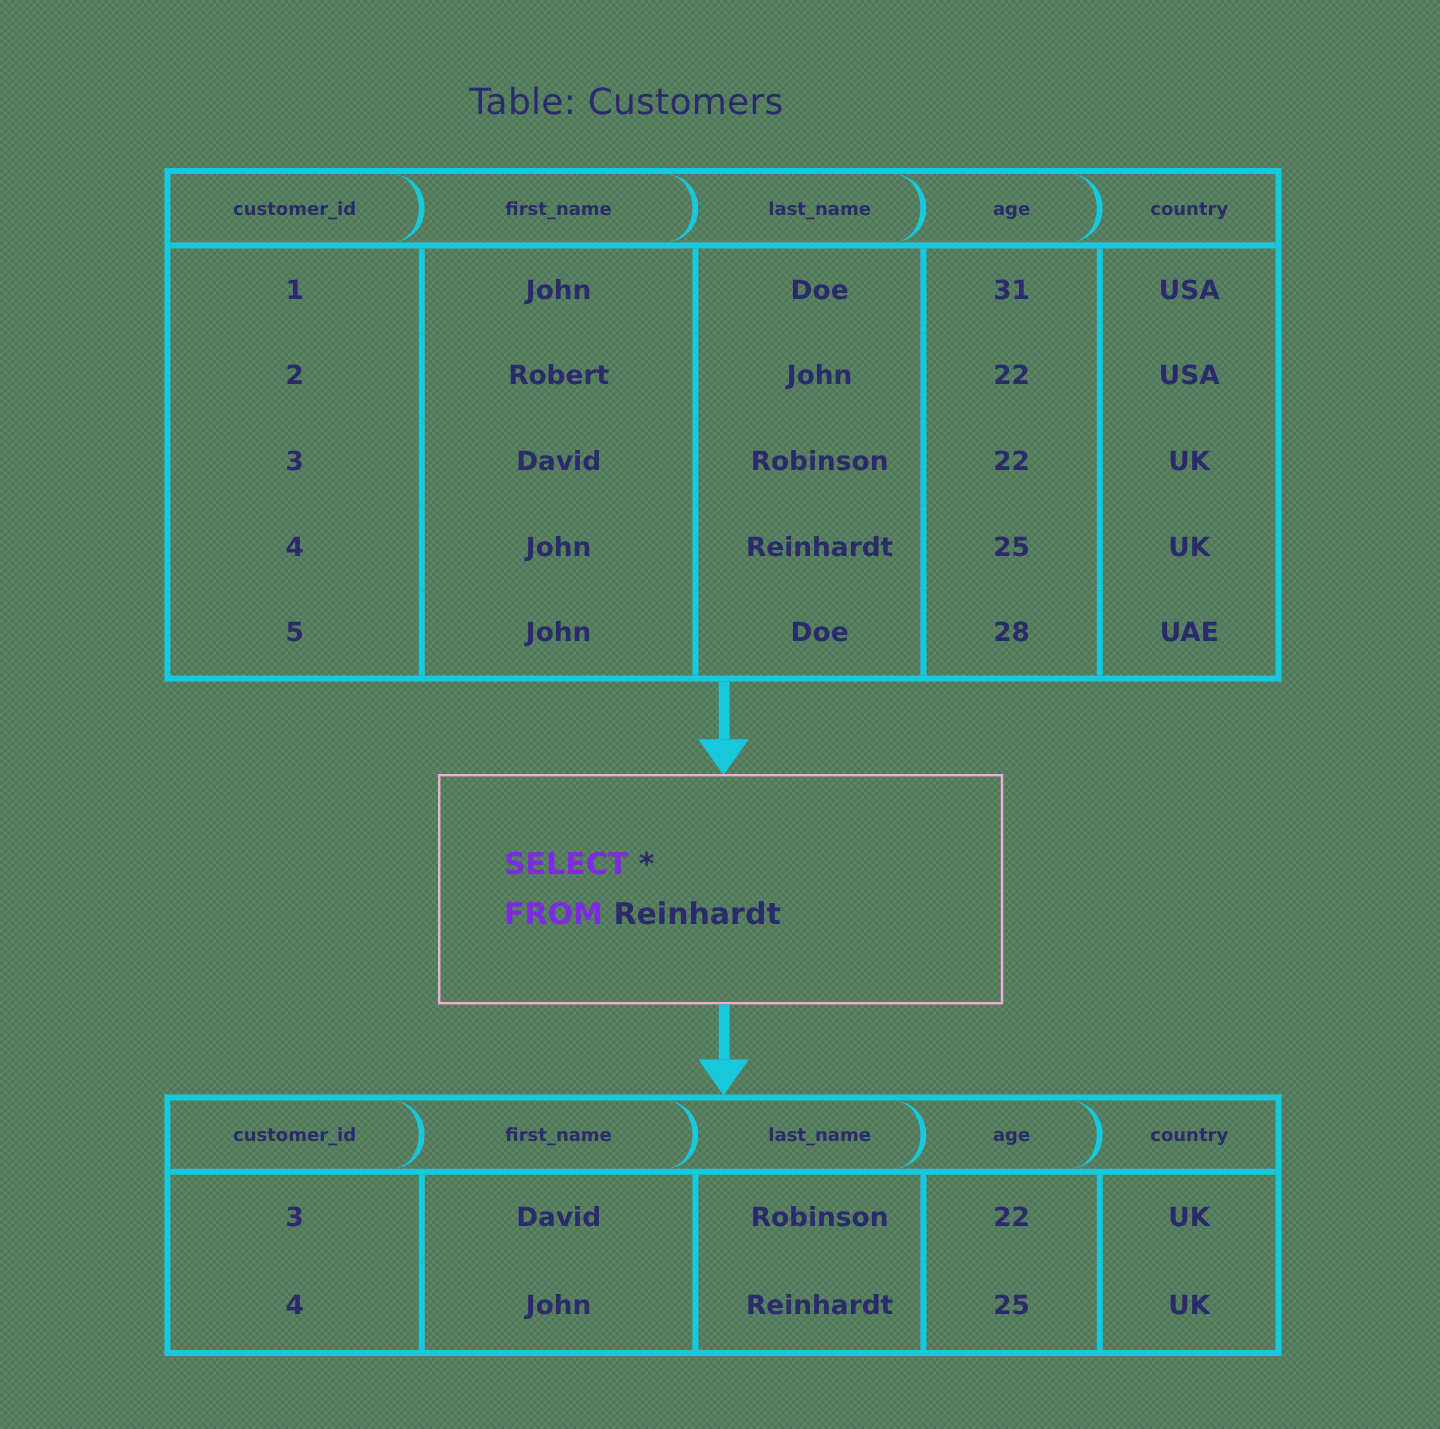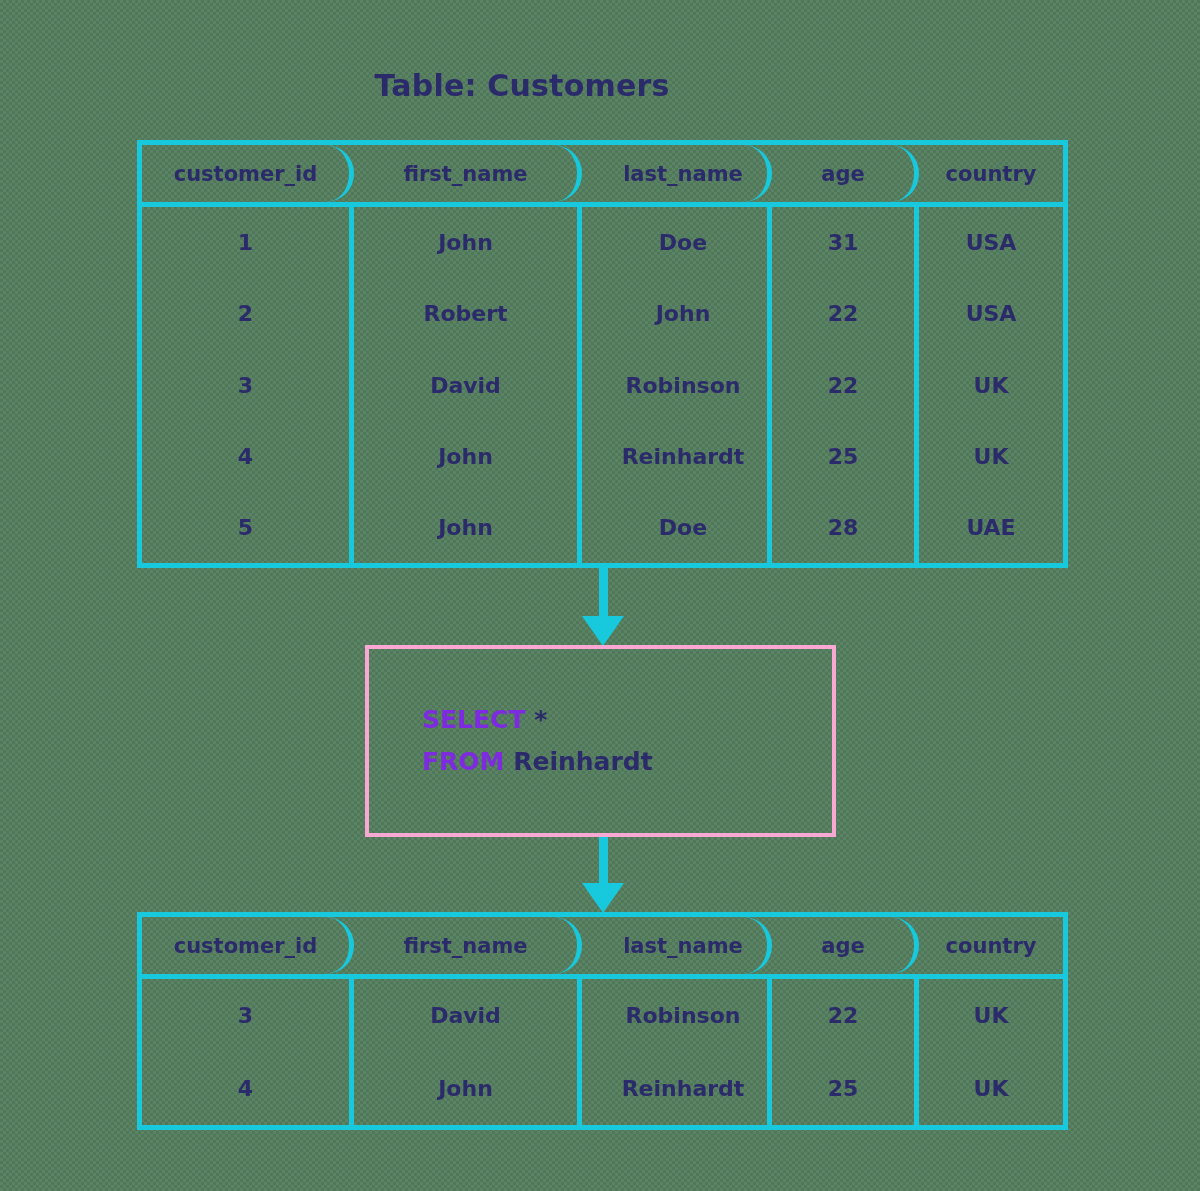--- a/index.html
+++ b/index.html
@@ -29,21 +29,21 @@
   }
 
   
   .diagram-title {
     position: absolute;
     left: 0;
     top: 68px;
     width: 1044px;
     text-align: center;
     font-size: 30px;
-    font-weight: bold;
+    font-weight: normal;
     letter-spacing: 0.2px;
     color: #2b2b6b;
   }
 
   
   .data-table {
     position: absolute;
     border: 5px solid #18c8dc;
     display: flex;
     flex-direction: column;
@@ -83,21 +83,21 @@
   }
   .cell:last-child { border-right: none; }
 
   
   .col-0 { width: 212px; }
   .col-1 { width: 228px; }
   .col-2 { width: 190px; padding-left: 17px; }
   .col-3 { width: 147px; }
   .col-4 { flex: 1; }
 
-  .head-cell { font-size: 21px; border-radius: 28px; }
+  .head-cell { font-size: 15px; border-radius: 28px; }
   .body-cell { font-size: 22px; }
 
   
   .arrow {
     position: absolute;
     width: 40px;
     display: flex;
     flex-direction: column;
     align-items: center;
   }
@@ -116,21 +116,21 @@
   #arrow-top    { left: 583px; top: 568px; height: 78px; }
   #arrow-bottom { left: 583px; top: 837px; height: 76px; }
 
   
   #query-box {
     position: absolute;
     left: 365px;
     top: 645px;
     width: 471px;
     height: 192px;
-    border: 4px solid #f9a8d4;
+    border: 2px solid #f9a8d4;
     display: flex;
     flex-direction: column;
     justify-content: center;
     padding-left: 53px;
   }
   .sql-line {
     font-size: 25px;
     font-weight: bold;
     line-height: 42px;
     white-space: nowrap;

